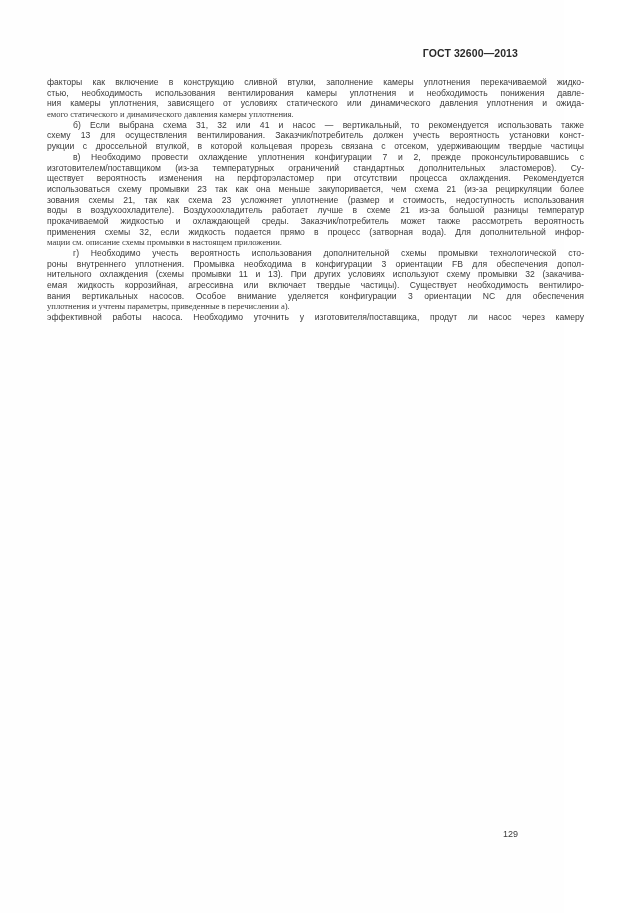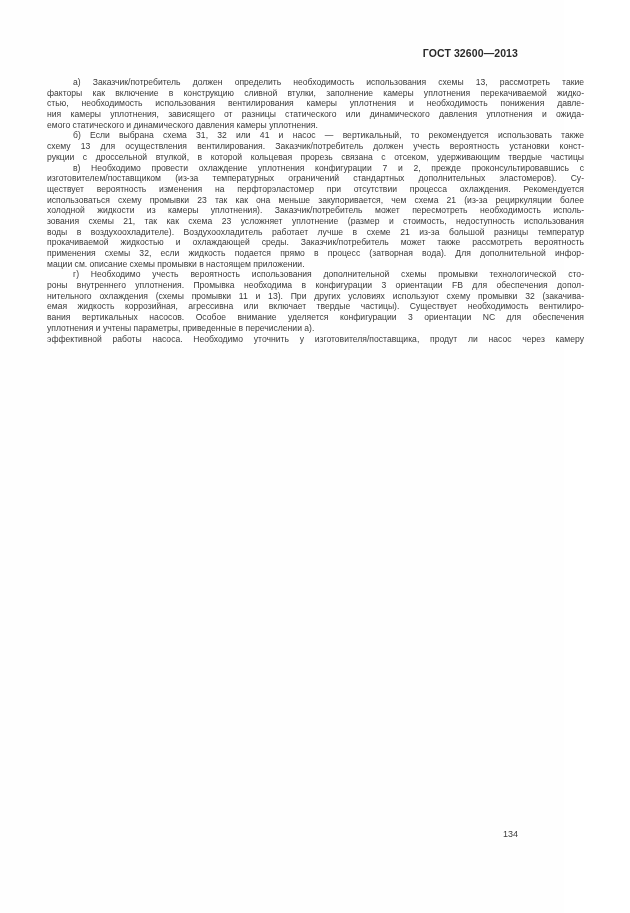--- a/index.html
+++ b/index.html
@@ -13,66 +13,64 @@
   .body-text {
     position: absolute; left: 47px; top: 77px; width: 537px;
     font-family: "Liberation Sans", sans-serif; font-size: 8.6px;
     color: #3a3a3a;
   }
   .line {
     display: block; height: 10.7px; line-height: 10.7px;
     text-align: justify; text-align-last: justify; white-space: nowrap;
   }
   .line.indent { padding-left: 26px; }
-  .line.last { text-align-last: left; }
+  .line.last { text-align-last: left; font-family: Liberation Serif, serif; }
   .page-number {
     position: absolute; right: 46px; top: 829px;
     font-family: "Liberation Sans", sans-serif; font-size: 9px; color: #3a3a3a;
   }
 </style>
 </head>
 <body>
 
 <div class="page">
   <div class="header">ГОСТ 32600—2013</div>
 
   <div class="body-text">
 
     <div>
-      <span class="line indent">а) Заказчик/потребитель должен определить необходимость использования схемы 13, рассмотреть такие</span>
       <span class="line">факторы как включение в конструкцию сливной втулки, заполнение камеры уплотнения перекачиваемой жидко-</span>
       <span class="line">стью, необходимость использования вентилирования камеры уплотнения и необходимость понижения давле-</span>
-      <span class="line">ния камеры уплотнения, зависящего от разницы статического или динамического давления уплотнения и ожида-</span>
+      <span class="line">ния камеры уплотнения, зависящего от условиях статического или динамического давления уплотнения и ожида-</span>
       <span class="line last">емого статического и динамического давления камеры уплотнения.</span>
     </div>
 
     <div>
       <span class="line indent">б) Если выбрана схема 31, 32  или 41 и насос — вертикальный,  то рекомендуется  использовать  также</span>
       <span class="line">схему 13 для осуществления вентилирования. Заказчик/потребитель должен учесть вероятность установки конст-</span>
       <span class="line">рукции с дроссельной втулкой, в которой кольцевая прорезь связана с отсеком, удерживающим твердые частицы</span>
     </div>
 
     <div>
       <span class="line indent">в) Необходимо провести охлаждение уплотнения конфигурации 7 и 2, прежде проконсультировавшись с</span>
       <span class="line">изготовителем/поставщиком (из-за температурных ограничений стандартных дополнительных эластомеров). Су-</span>
       <span class="line">ществует вероятность изменения на перфторэластомер при отсутствии процесса охлаждения. Рекомендуется</span>
       <span class="line">использоваться схему промывки 23 так как она меньше закупоривается, чем схема 21 (из-за рециркуляции более</span>
-      <span class="line">холодной жидкости из камеры уплотнения). Заказчик/потребитель может пересмотреть необходимость исполь-</span>
       <span class="line">зования схемы 21, так как схема 23 усложняет уплотнение (размер и стоимость, недоступность использования</span>
       <span class="line">воды в воздухоохладителе). Воздухоохладитель работает лучше в схеме 21 из-за большой разницы температур</span>
       <span class="line">прокачиваемой жидкостью и охлаждающей среды. Заказчик/потребитель может также рассмотреть вероятность</span>
       <span class="line">применения схемы 32, если жидкость подается прямо в процесс (затворная вода). Для дополнительной инфор-</span>
       <span class="line last">мации см. описание схемы промывки в настоящем приложении.</span>
     </div>
 
     <div>
       <span class="line indent">г) Необходимо учесть вероятность использования дополнительной схемы промывки технологической сто-</span>
       <span class="line">роны внутреннего уплотнения. Промывка необходима в конфигурации 3 ориентации FB для обеспечения допол-</span>
       <span class="line">нительного охлаждения (схемы промывки 11 и 13). При других условиях используют схему промывки 32 (закачива-</span>
       <span class="line">емая жидкость коррозийная, агрессивна или включает твердые частицы). Существует необходимость вентилиро-</span>
       <span class="line">вания вертикальных насосов. Особое внимание уделяется конфигурации 3 ориентации NC для обеспечения</span>
       <span class="line last">уплотнения и учтены параметры, приведенные в перечислении а).</span>
       <span class="line">эффективной работы насоса. Необходимо уточнить у изготовителя/поставщика, продут ли насос через камеру</span>
     </div>
   </div>
 
-  <div class="page-number">134</div>
+  <div class="page-number">129</div>
 </div>
 
 </body></html>

